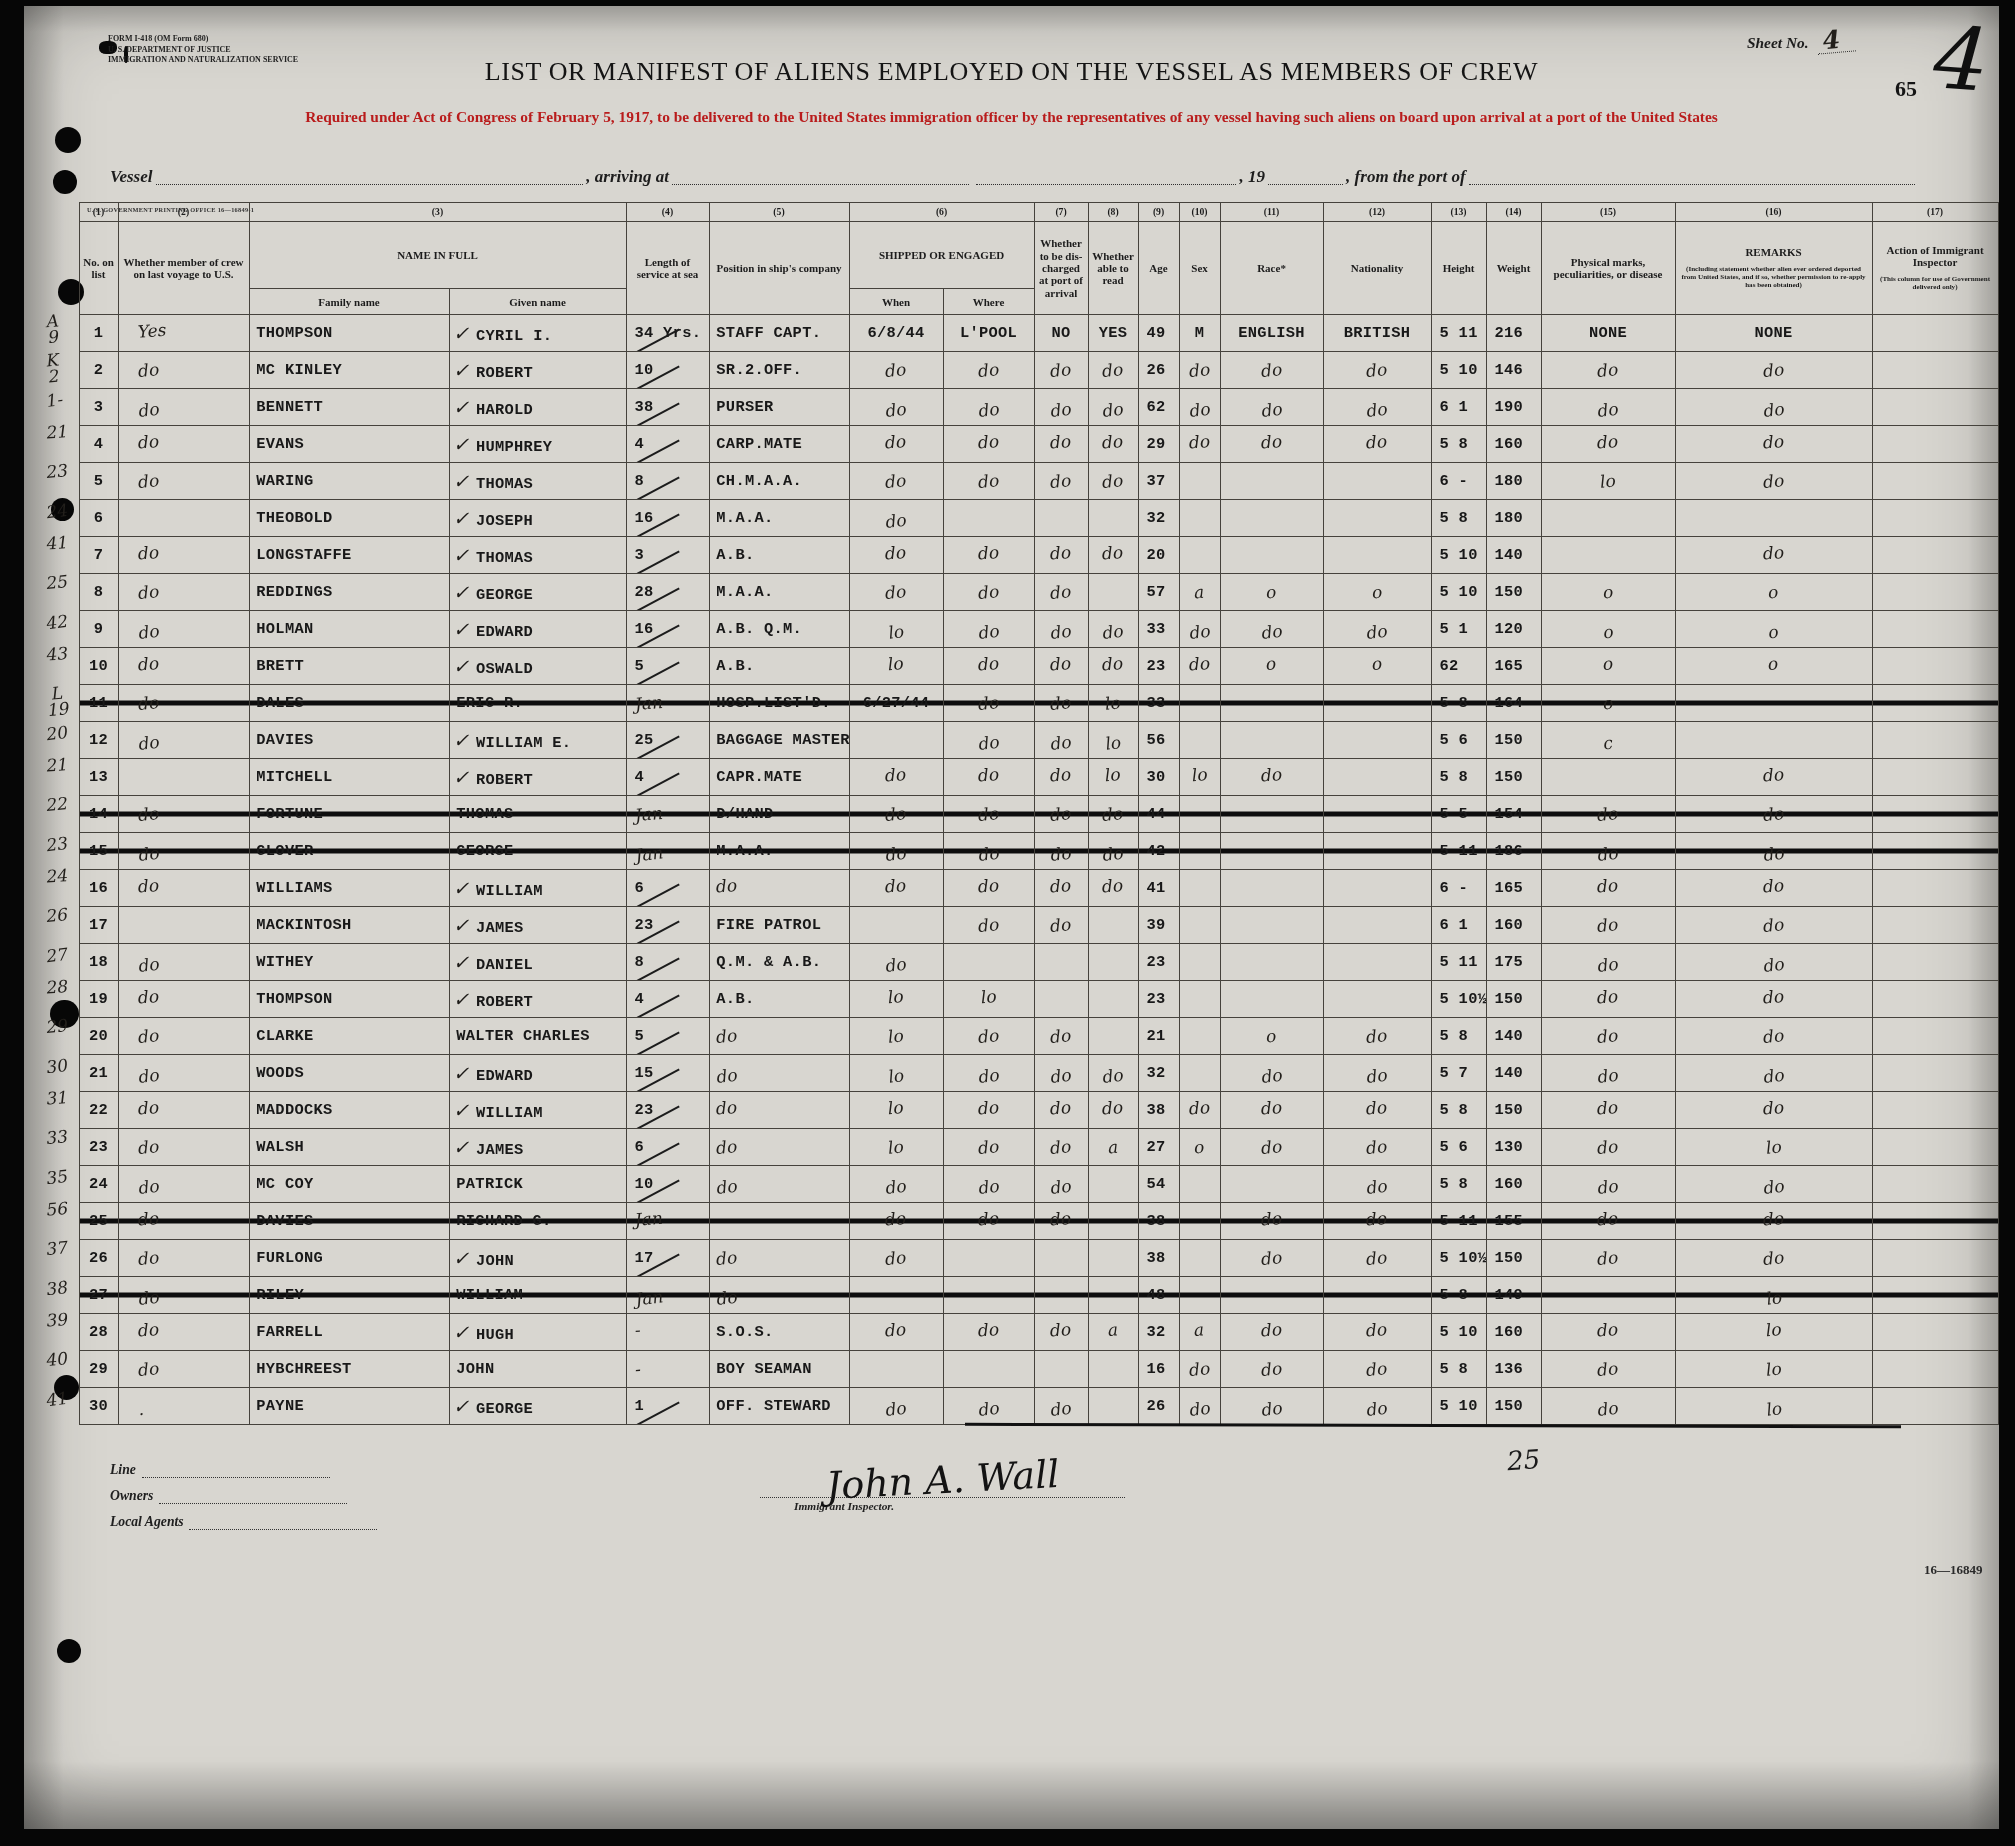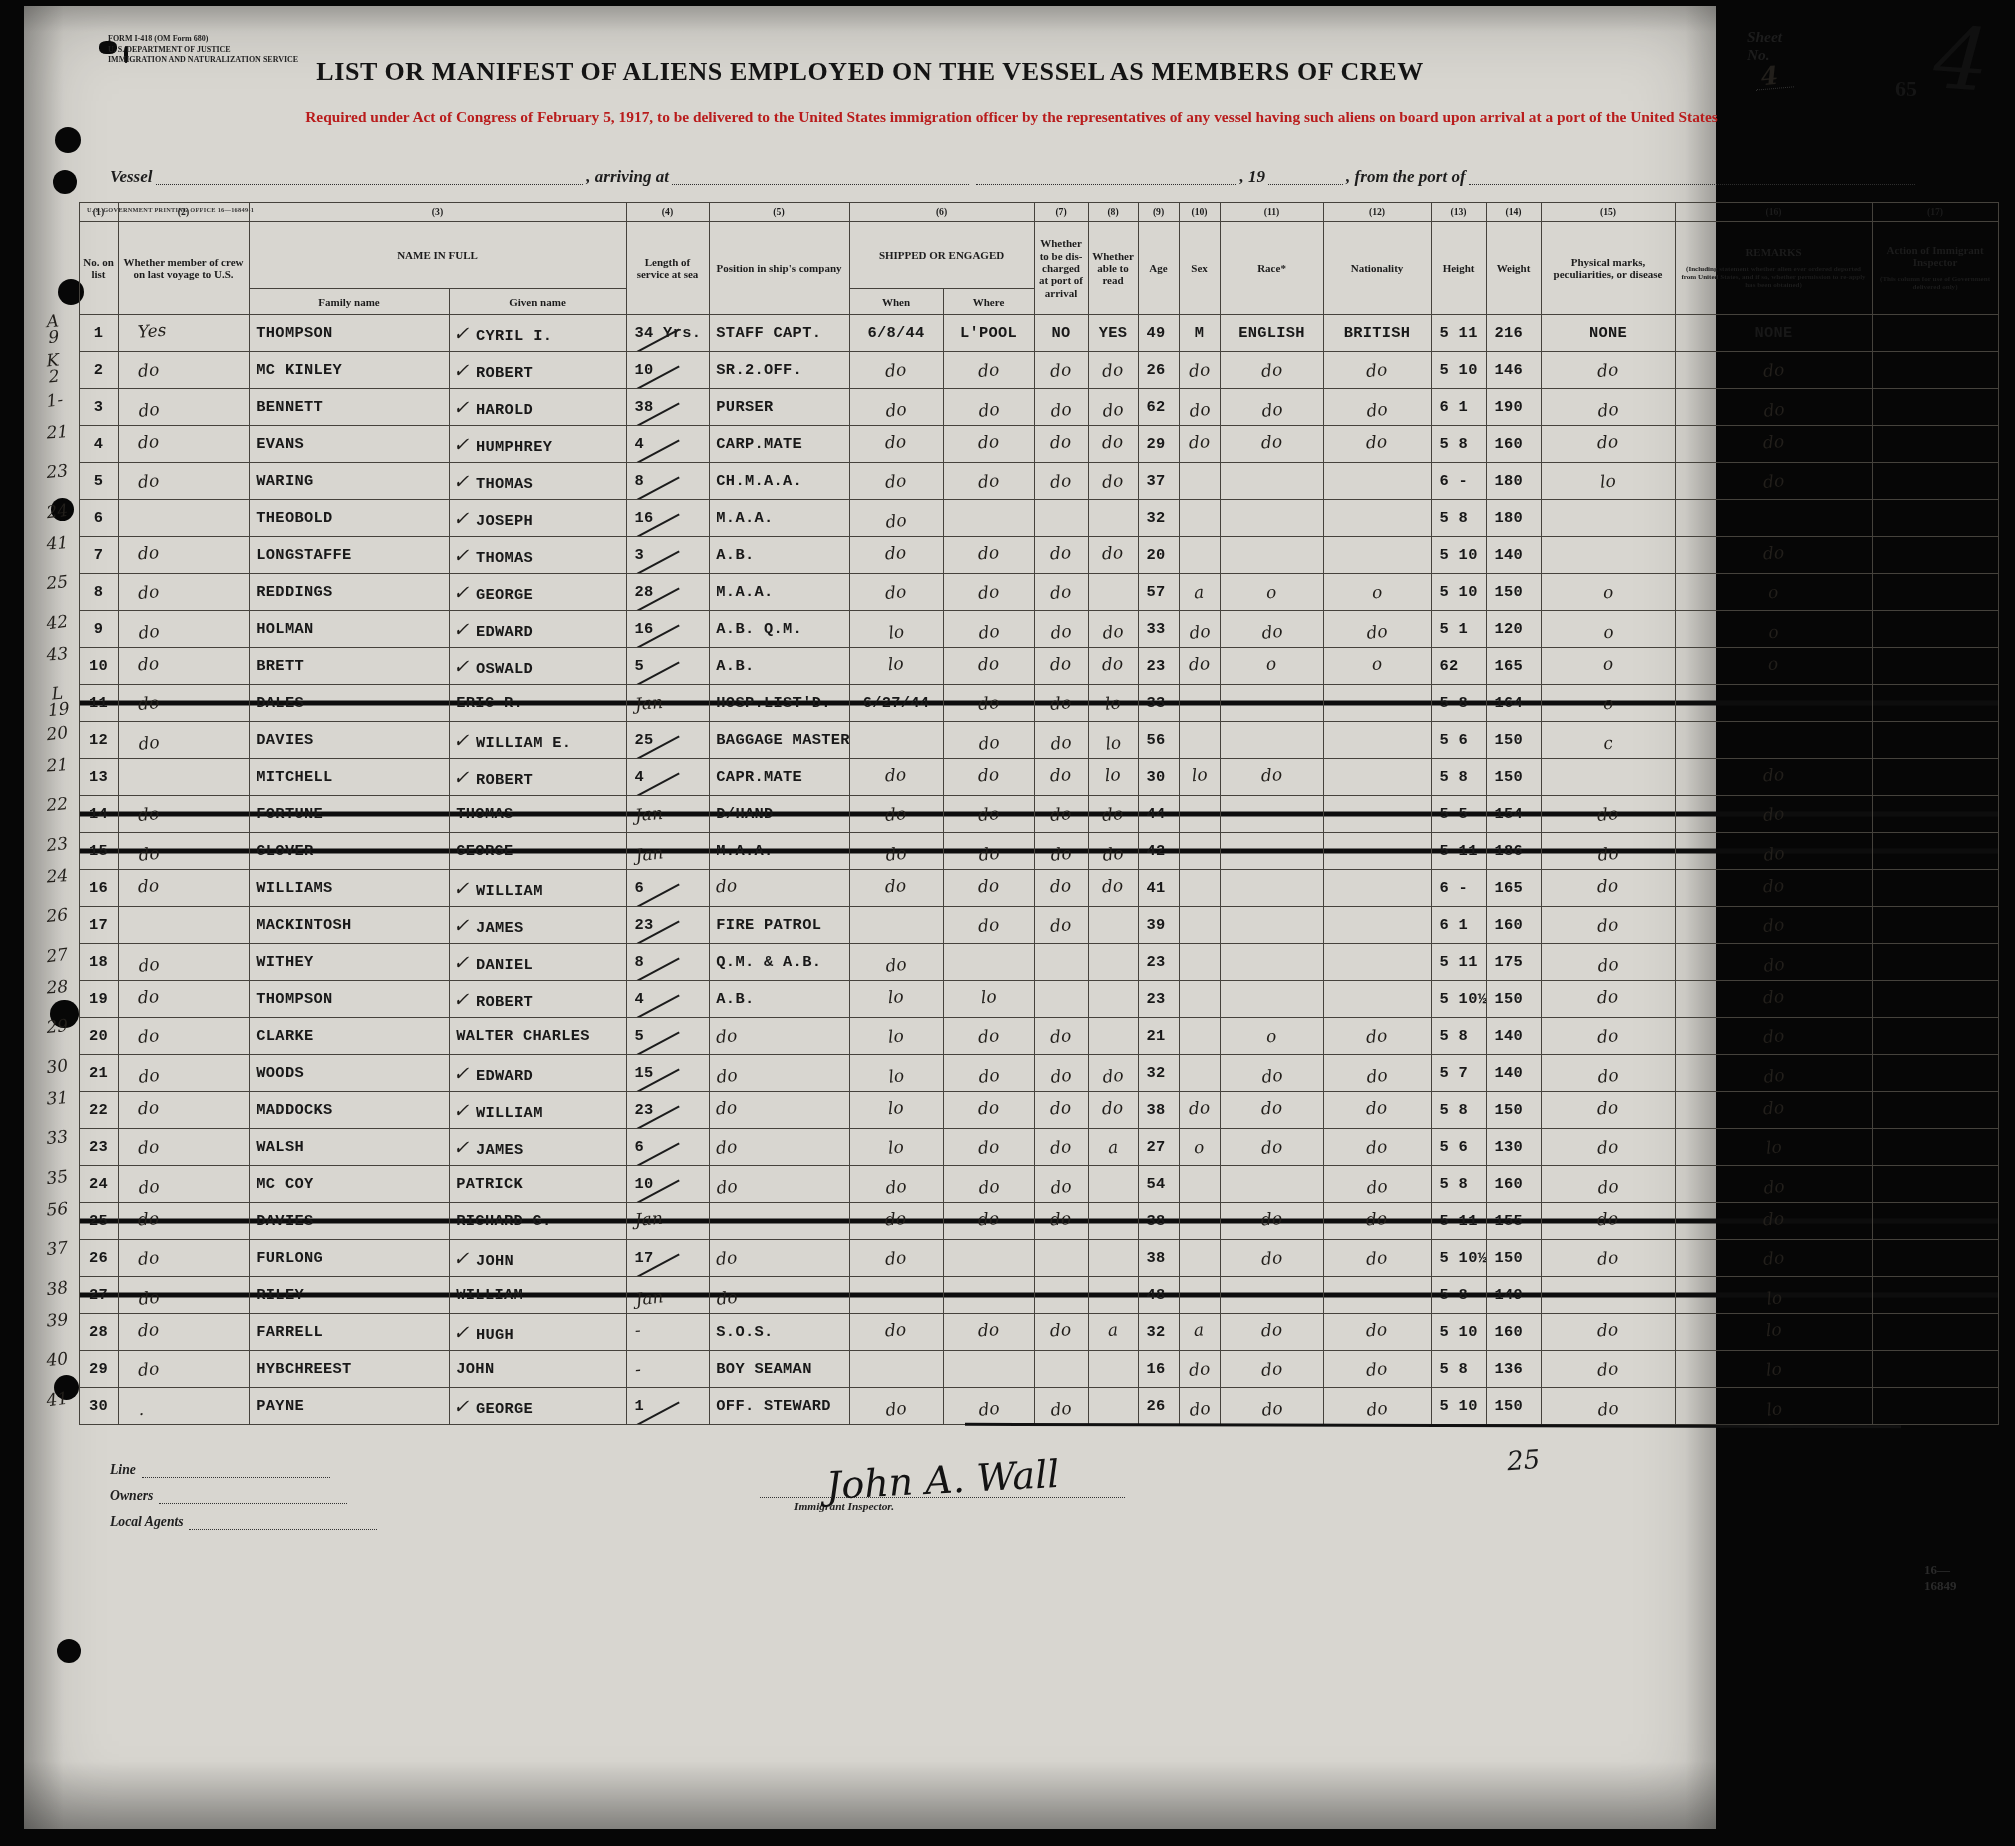--- a/index.html
+++ b/index.html
@@ -1,39 +1,39 @@
 <!DOCTYPE html>
 <html style="font-size:9px"><head>
 <meta charset="utf-8">
 <style>
   * { margin:0; padding:0; box-sizing:border-box; }
   html,body { width:2015px; height:1846px; }
   body { background:#060606; position:relative; overflow:hidden; font-family:"Liberation Serif", serif; }
 
-  .paper { position:absolute; left:24px; top:5.7px; width:1692px; height:1823px;
+  .paper { position:absolute; left:24px; top:5.7px; width:1975px; height:1823px;
            background:#d8d6d0; box-shadow: inset 0 0 80px rgba(0,0,0,.28); }
   .paper::before { content:""; position:absolute; inset:0; pointer-events:none;
     background:
       linear-gradient(90deg, rgba(0,0,0,.20), rgba(0,0,0,0) 40px),
       linear-gradient(270deg, rgba(0,0,0,.14), rgba(0,0,0,0) 31px),
       linear-gradient(180deg, rgba(0,0,0,.16), rgba(0,0,0,0) 26px),
       linear-gradient(0deg, rgba(0,0,0,.30), rgba(0,0,0,0) 68px); }
 
   .hole { position:absolute; background:#070707; border-radius:50%; }
   .blob { position:absolute; background:#0a0a0a; border-radius:40%; }
 
   
   .print-sm { font-size:8px; font-weight:700; line-height:1.3; color:#222; }
   .type { font-family:"Liberation Mono", monospace; font-weight:700; font-size:15.4px;
           color:#181818; letter-spacing:0.3px; white-space:nowrap; }
   .hand { font-family:"DejaVu Serif", serif; font-style:italic; font-size:17px;
           color:#221f1b; white-space:pre-line; display:inline-block; transform:rotate(-5deg); line-height:.95; }
 
   .page-title { position:absolute; left:0; top:51px; width:100%; text-align:center;
-                font-size:26px; font-weight:700; letter-spacing:0.6px; color:#141414; }
+                font-size:26px; font-weight:400; letter-spacing:0.6px; color:#141414; }
   .page-subtitle { position:absolute; left:200px; top:100px; width:1575px; text-align:center;
                    font-size:15.4px; font-weight:700; line-height:1.45; color:#b91c1c; }
   .form-id { position:absolute; left:84px; top:28.5px; }
 
   .sheet-block { position:absolute; left:1723px; top:22px; font-size:15.4px; font-style:italic; font-weight:700; color:#1d1d1d; }
   .sheet-val { font-size:25px; margin-left:8px; border-bottom:1.7px dotted #333; padding:0 15px 0 5.7px; }
   .corner-numeral { position:absolute; left:1910px; top:3.4px; font-family:"DejaVu Serif",serif; font-style:italic;
                     font-size:86px; color:#101010; transform:rotate(4deg); }
   .page-65 { position:absolute; left:1871px; top:70px; font-size:22px; font-weight:700; color:#151515; }
 

